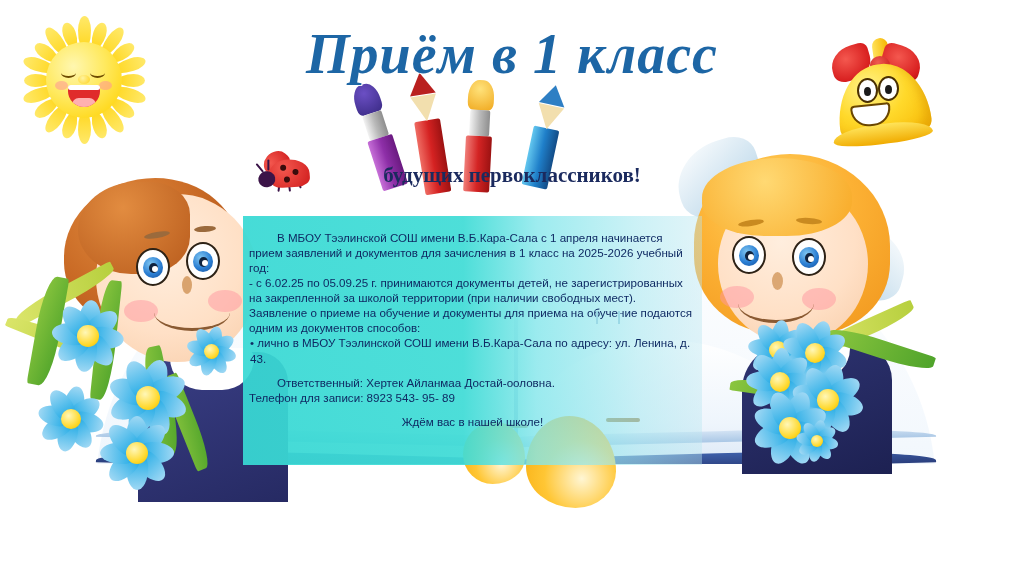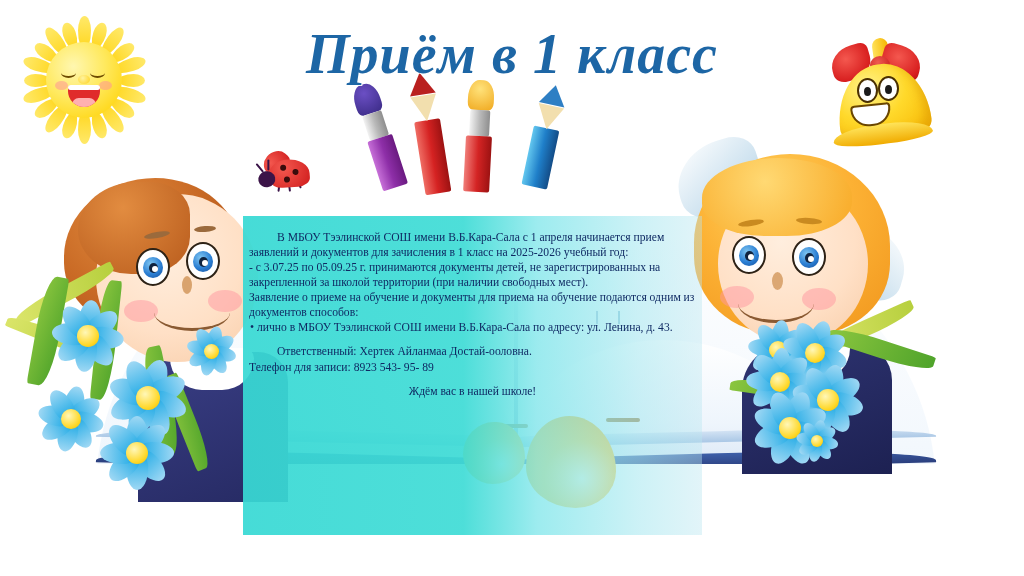--- a/index.html
+++ b/index.html
@@ -259,29 +259,29 @@
   .subtitle {
     position:absolute; left:0; top:163px; width:1024px; text-align:center;
     color:#1b2a5e;
     font-family: "Liberation Serif","DejaVu Serif",serif;
   }
   .subtitle .l1 { font-size:24px; font-weight:700; line-height:1.12; }
   .subtitle .l2 { font-size:21px; font-weight:700; line-height:1.15; }
 
   
   .panel {
-    position:absolute; left:243px; top:216px; width:459px; height:319px;
+    position:absolute; left:243px; top:216px; width:459px; height:249px;
     background: linear-gradient(90deg,
         rgba(56,217,212,0.93) 0%,
         rgba(64,220,214,0.93) 48%,
         rgba(132,231,235,0.80) 64%,
         rgba(168,232,240,0.58) 86%,
         rgba(186,230,240,0.42) 100%);
     color:#0f2a63;
-    font-family:Liberation Serif, serif;
+    font-family:Liberation Sans, sans-serif;
     font-size:11.6px;
     line-height:1.30;
     padding: 14px 6px 0 6px;
     box-sizing:border-box;
   }
   .panel p { margin:0; }
   .panel .indent { text-indent: 28px; }
   .panel b { font-weight:700; }
   .panel .gap { height:9px; }
   .panel .center { text-align:center; }
@@ -596,25 +596,26 @@
         <div class="petal" style="width: 12.6px; height: 21px; margin-left: -6.3px; margin-top: -21px; transform: rotate(235deg);"></div>
         <div class="petal" style="width: 12.6px; height: 21px; margin-left: -6.3px; margin-top: -21px; transform: rotate(280deg);"></div>
         <div class="petal" style="width: 12.6px; height: 21px; margin-left: -6.3px; margin-top: -21px; transform: rotate(325deg);"></div>
         <div class="fcenter" style="width: 12.6px; height: 12.6px; margin: -6.3px 0px 0px -6.3px;"></div>
       </div>
     </div>
 
   <div class="title">Приём в 1 класс</div>
 
   <div class="subtitle">
+    <div class="l2">будущих первоклассников!</div>
   </div>
 
   <div class="panel">
     <p class="indent">В МБОУ Тээлинской СОШ имени В.Б.Кара-Сала с 1 апреля  начинается  прием заявлений и документов для зачисления в 1 класс на 2025-2026 учебный год:</p>
-    <p>- с 3.07.25 по 05.09.25 г. принимаются документы детей, не зарегистрированных на закрепленной за школой территории (при наличии свободных мест).</p>
+    <p>- с 6.02.25 по 05.09.25 г. принимаются документы детей, не зарегистрированных на закрепленной за школой территории (при наличии свободных мест).</p>
     <p>Заявление о приеме на обучение и документы для приема на обучение подаются одним из документов способов:</p>
     <p class="bullet">• лично в МБОУ Тээлинской СОШ имени В.Б.Кара-Сала по адресу: ул. Ленина, д. 43.</p>
     <div class="gap"></div>
     <p class="indent">Ответственный: Хертек Айланмаа Достай-ооловна.</p>
     <p>Телефон для записи: 8923 543- 95- 89</p>
     <div class="gap"></div>
     <p class="center">Ждём вас в нашей школе!</p>
     <span class="vbar" style="left:353px; top:95px;"></span>
     <span class="vbar" style="left:375px; top:95px;"></span>
   </div>

